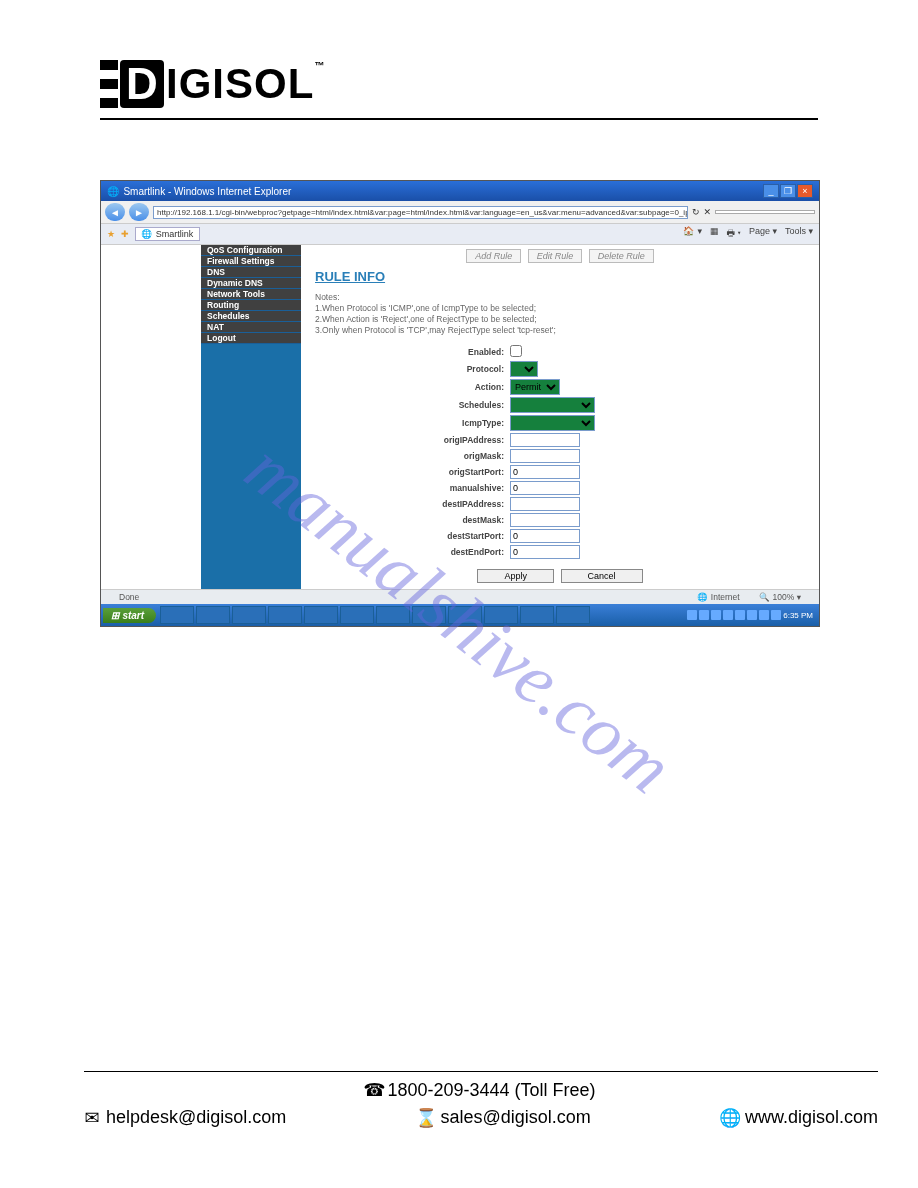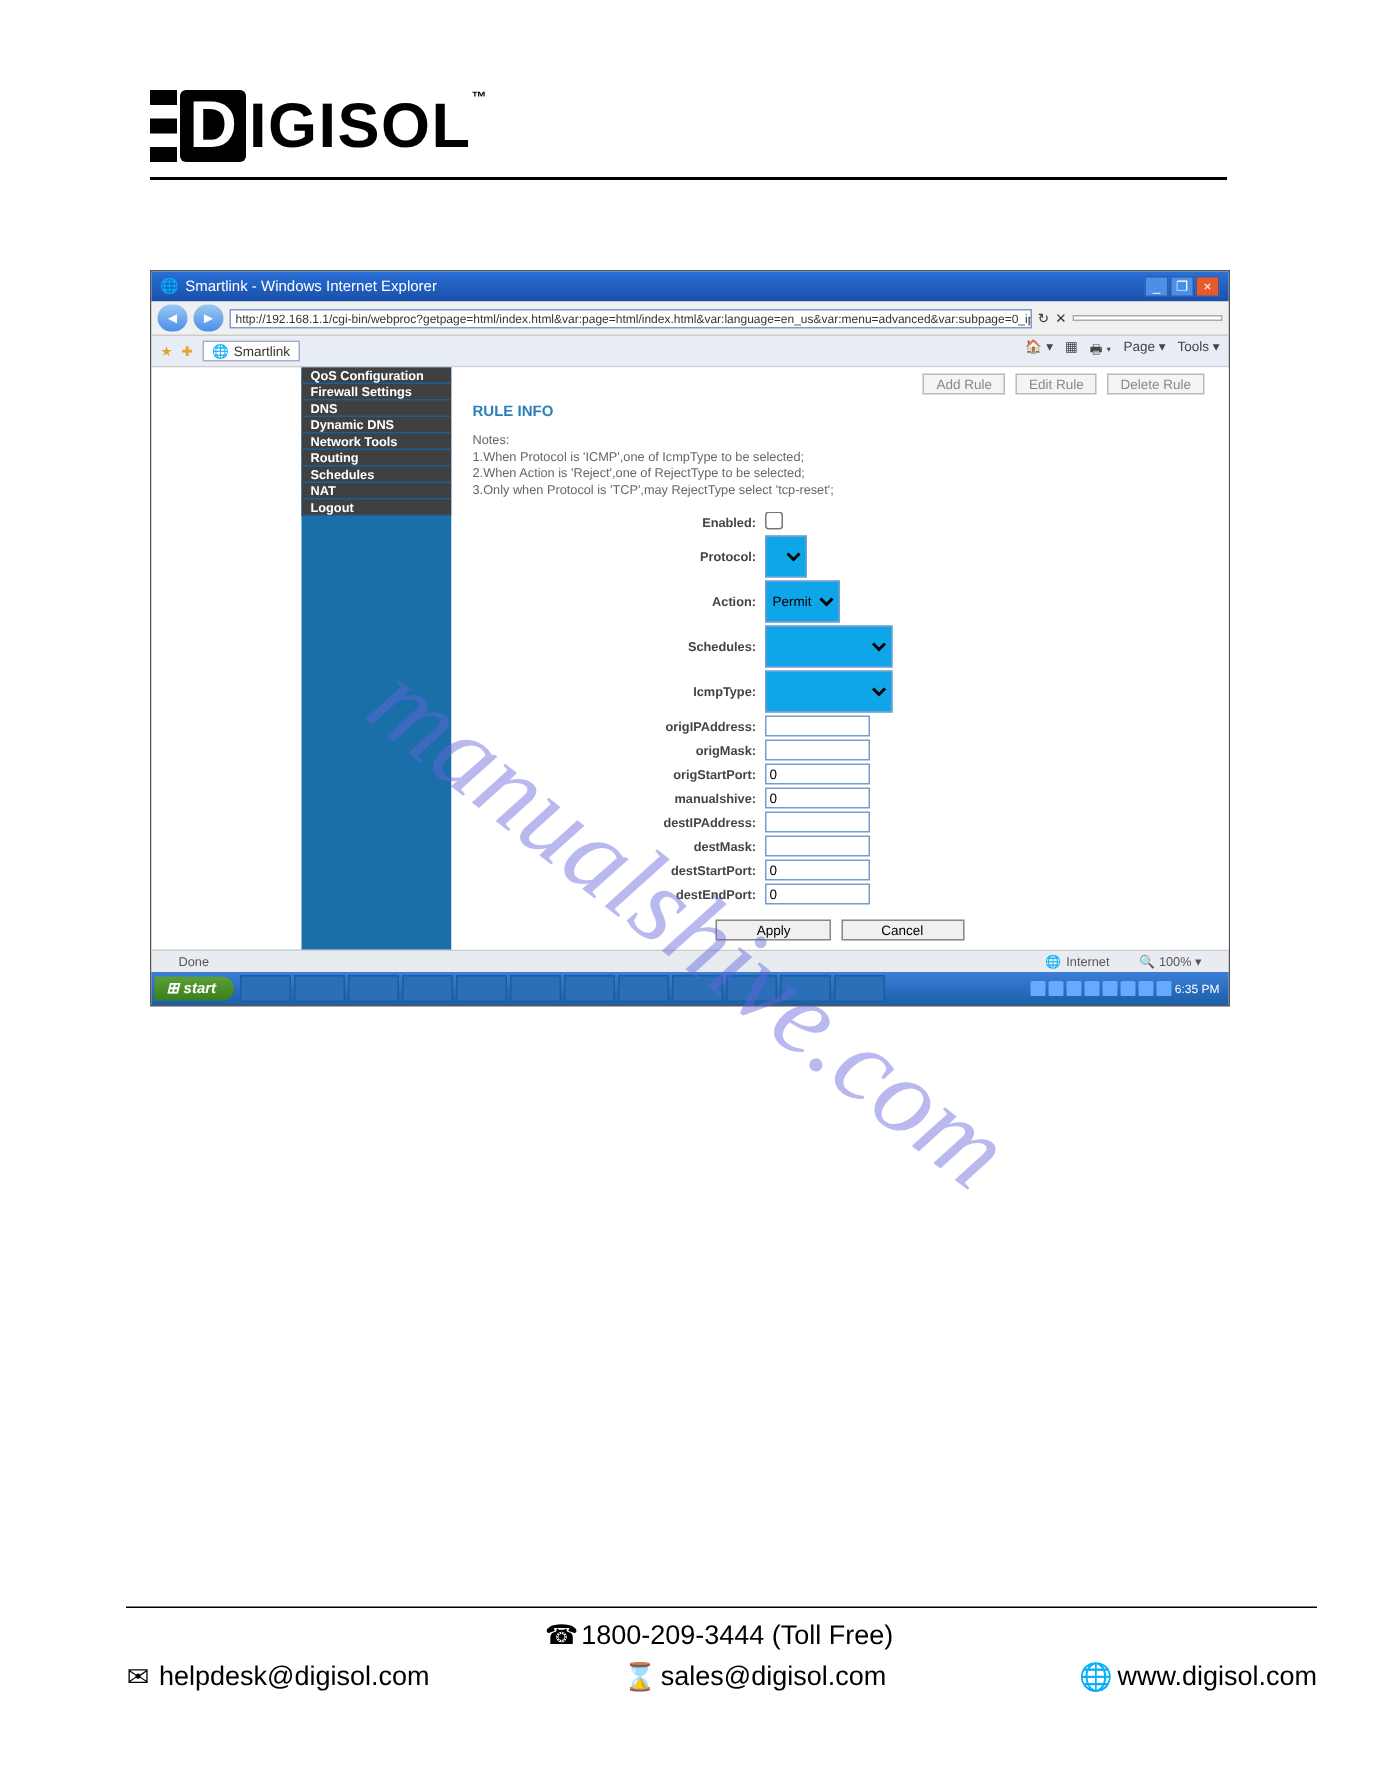--- a/index.html
+++ b/index.html
@@ -27,30 +27,30 @@
   .menubar { background: #f4f4f4; padding: 2px 6px; font-size: 9px; color: #444; border-bottom: 1px solid #ddd; }
   .menubar span { margin-right: 10px; }
   .tabbar { background: #e8ecf4; padding: 2px 6px; display: flex; align-items: center; justify-content: space-between; border-bottom: 1px solid #ccc; }
   .tab { background: #fff; border: 1px solid #aac; padding: 1px 6px; font-size: 9px; display: flex; align-items: center; gap: 3px; }
   .tools { font-size: 9px; color: #444; display: flex; gap: 8px; }
 
   .content-area { display: flex; min-height: 280px; background: #fff; }
   .sidebar { width: 100px; background: #1a6fa8; display: flex; flex-direction: column; margin-left: 100px; }
   .side-item { background: #404040; color: #fff; padding: 0 6px; border-bottom: 1px solid #1a5f98; font-size: 8.5px; font-weight: bold; cursor: pointer; }
   .main { flex: 1; padding: 6px 14px; background: #fff; }
-  .topbtns { text-align: right; margin-bottom: 8px; }
+  .topbtns { text-align: center; margin-bottom: 8px; font-style: italic; }
   .topbtn { border: 1px solid #bbb; background: #f4f4f4; padding: 1px 8px; font-size: 9px; color: #888; margin: 0 2px; }
-  .sect-title { color: #2a7fb8; font-size: 10px; font-weight: bold; margin-bottom: 8px; }
+  .sect-title { color: #2a7fb8; font-size: 13px; font-weight: bold; margin-bottom: 8px; text-decoration: underline; }
   .notes { font-size: 8.5px; color: #666; margin-bottom: 10px; }
   .notes div { margin-bottom: 1px; }
   .form { width: 280px; margin: 0 auto; }
   .frow { display: flex; align-items: center; margin-bottom: 2px; }
   .flabel { width: 90px; text-align: right; padding-right: 6px; font-size: 8.5px; color: #444; font-weight: bold; }
   .fctrl input[type=text] { border: 1px solid #7a9ccc; padding: 0 2px; font-size: 9px; height: 14px; width: 70px; }
-  .fctrl select { border: 1px solid #7a9ccc; font-size: 9px; height: 28px; background: #0ea5e9; }
+  .fctrl select { border: 1px solid #7a9ccc; font-size: 9px; height: 16px; background: #15803d; }
   .fctrl select.wide { width: 85px; }
   .fctrl select.narrow { width: 28px; }
   .fctrl input[type=checkbox] { width: 12px; height: 12px; }
   .actbtns { text-align: center; margin-top: 10px; }
   .actbtn { border: 1px solid #888; background: #f0f0f0; padding: 1px 26px; font-size: 9px; margin: 0 2px; text-align: right; }
 
   .statusbar { background: #e8ecf0; border-top: 1px solid #ccc; padding: 2px 18px; display: flex; justify-content: space-between; font-size: 8.5px; color: #555; }
   .statusbar .internet { display: flex; align-items: center; gap: 3px; }
   .zoom { }
 

